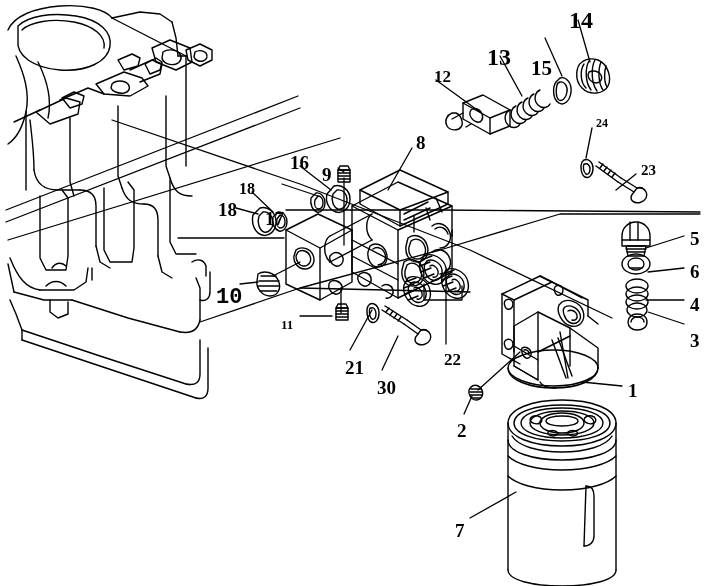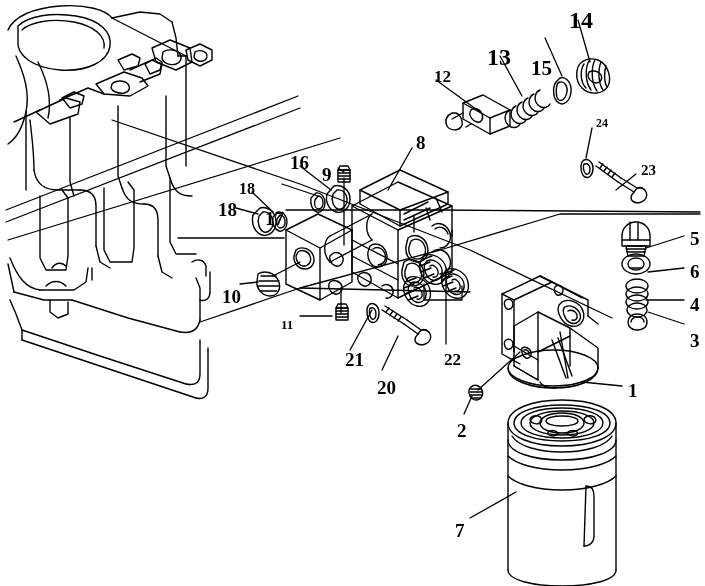--- a/index.html
+++ b/index.html
@@ -421,30 +421,30 @@
   <div id="callout-layer">
       <div class="callout" style="left: 628px; top: 381px; font-size: 19px;">1</div>
       <div class="callout" style="left: 457px; top: 421px; font-size: 19px;">2</div>
       <div class="callout" style="left: 690px; top: 331px; font-size: 19px;">3</div>
       <div class="callout" style="left: 690px; top: 295px; font-size: 19px;">4</div>
       <div class="callout" style="left: 690px; top: 229px; font-size: 19px;">5</div>
       <div class="callout" style="left: 690px; top: 262px; font-size: 19px;">6</div>
       <div class="callout" style="left: 455px; top: 521px; font-size: 19px;">7</div>
       <div class="callout" style="left: 416px; top: 133px; font-size: 19px;">8</div>
       <div class="callout" style="left: 322px; top: 165px; font-size: 19px;">9</div>
-      <div class="callout" style="left: 222px; top: 287px; font-size: 19px;">10</div>
+      <div class="callout" style="left: 216px; top: 287px; font-size: 22px; font-family: Liberation Mono, monospace;">10</div>
       <div class="callout" style="left: 281px; top: 318px; font-size: 13px;">11</div>
       <div class="callout" style="left: 418px; top: 68px; font-size: 17px; margin-left: 16px;">12</div>
       <div class="callout" style="left: 487px; top: 45px; font-size: 24px;">13</div>
       <div class="callout" style="left: 569px; top: 8px; font-size: 24px;">14</div>
       <div class="callout" style="left: 531px; top: 26px; font-size: 21px; margin-top: 32px;">15</div>
       <div class="callout" style="left: 290px; top: 153px; font-size: 19px;">16</div>
       <div class="callout" style="left: 265px; top: 171px; font-size: 19px; margin-top: 38px;">17</div>
       <div class="callout" style="left: 239px; top: 181px; font-size: 16px;">18</div>
       <div class="callout" style="left: 218px; top: 200px; font-size: 19px;">18</div>
-      <div class="callout" style="left: 377px; top: 378px; font-size: 19px;">20</div>
-      <div class="callout" style="left: 345px; top: 350px; font-size: 19px;">21</div>
+      <div class="callout" style="left: 377px; top: 378px; font-size: 19px;">30</div>
+      <div class="callout" style="left: 345px; top: 358px; font-size: 19px;">21</div>
       <div class="callout" style="left: 444px; top: 351px; font-size: 17px;">22</div>
       <div class="callout" style="left: 641px; top: 163px; font-size: 15px;">23</div>
       <div class="callout" style="left: 596px; top: 117px; font-size: 12px;">24</div>
     </div>
 
 </div>
 
 </body></html>

